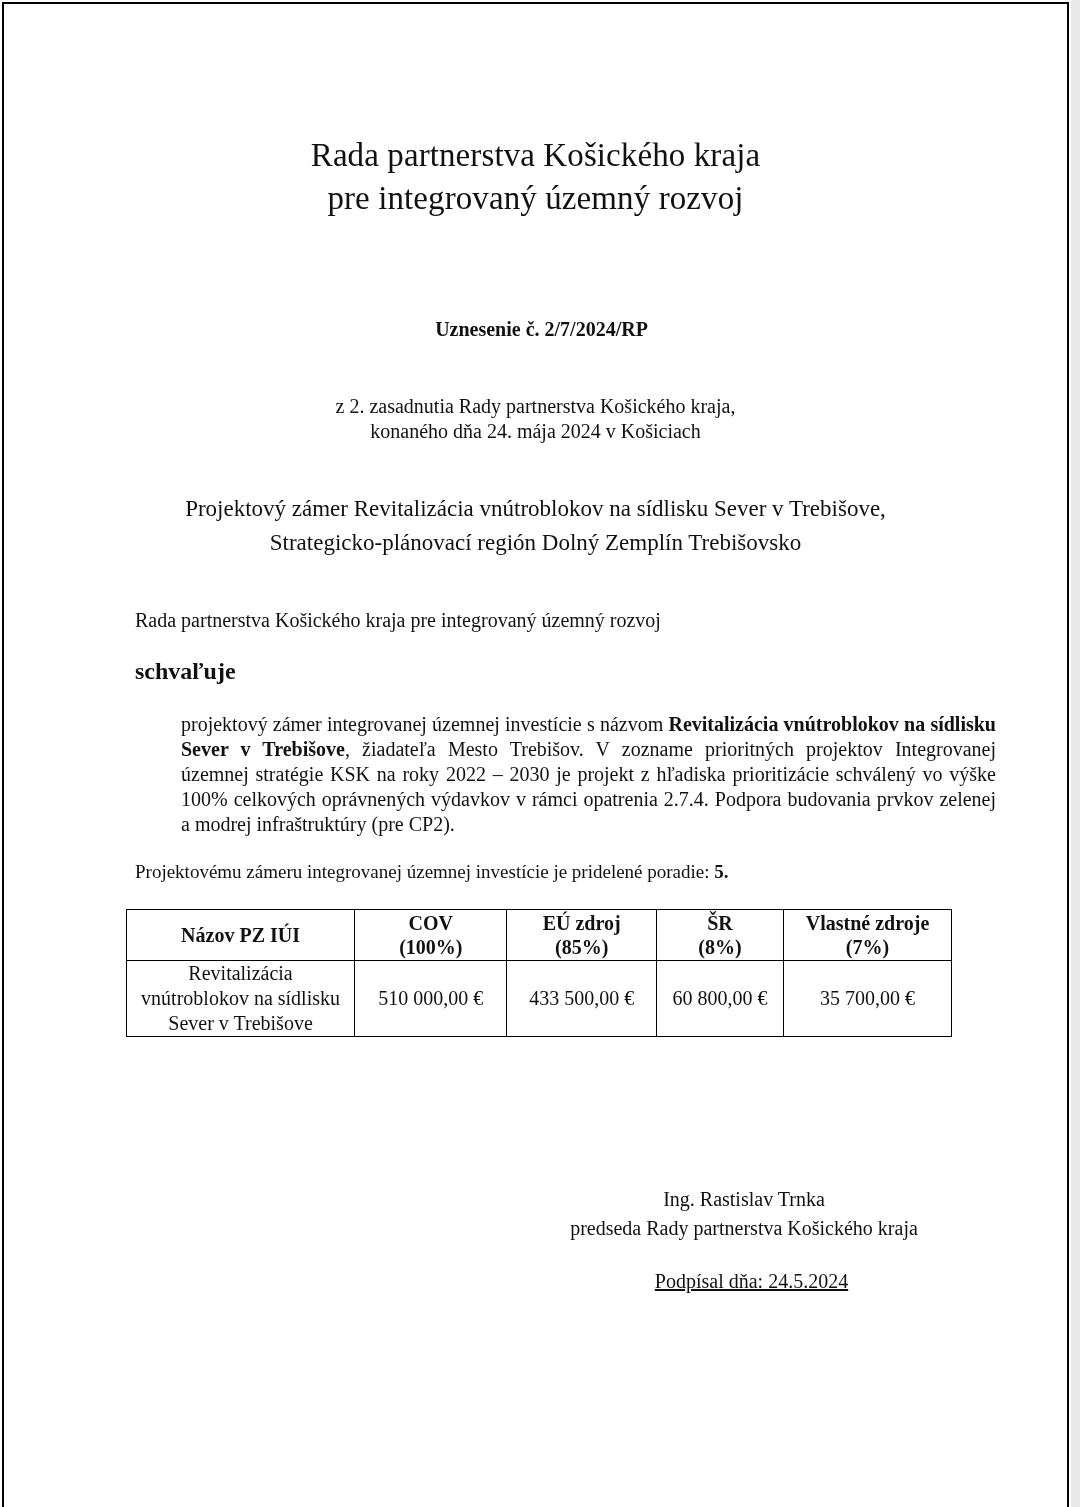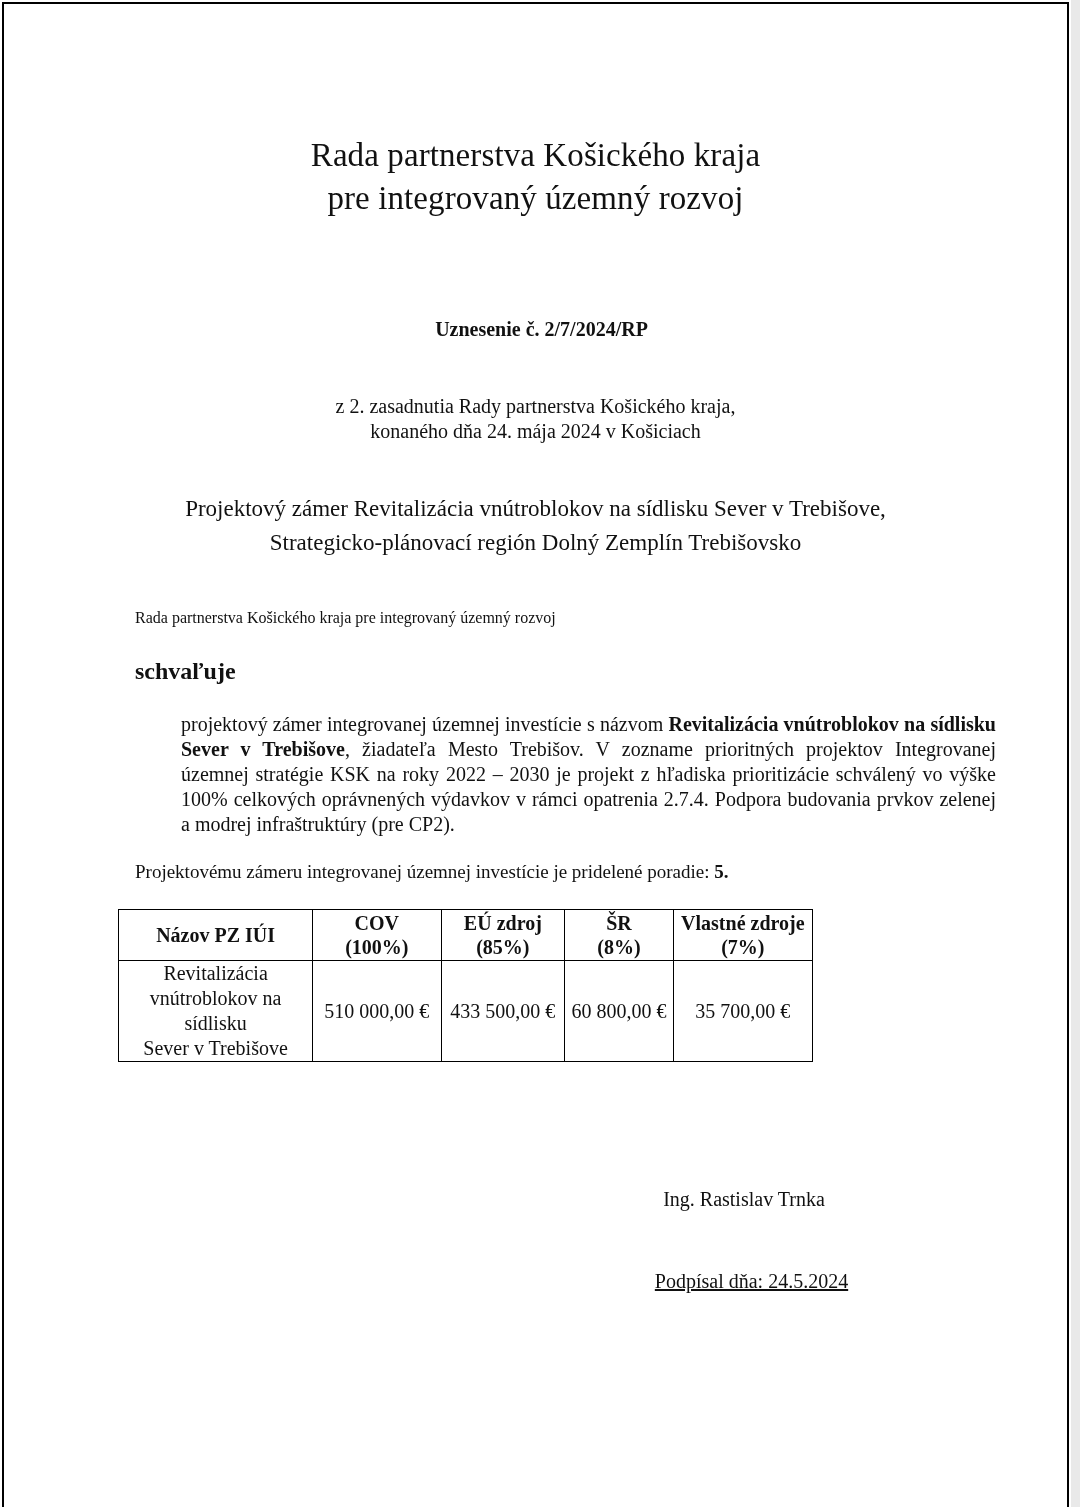--- a/index.html
+++ b/index.html
@@ -64,21 +64,21 @@
       left: 60px; right: 60px;
       top: 488px;
       font-size: 23px;
       font-weight: normal;
       line-height: 34px;
       text-align: center;
     }
     .intro-line {
       left: 131px;
       top: 605px;
-      font-size: 16px;
+      font-size: 20px;
     }
     .approves {
       left: 131px;
       top: 654px;
       font-size: 24px;
       font-weight: bold;
     }
     .body-para {
       left: 131px;
       width: 815px;
@@ -90,23 +90,23 @@
     }
     .rank-line {
       left: 131px;
       top: 857px;
       font-size: 19px;
     }
     .rank-line b { font-weight: bold; }
 
     table.funding {
       position: absolute;
-      left: 114px;
+      left: 122px;
       top: 905px;
-      width: 695px;
+      width: 826px;
       border-collapse: collapse;
       font-size: 20px;
     }
     table.funding th, table.funding td {
       border: 1.5px solid #000000;
       text-align: center;
       vertical-align: middle;
       padding: 0 6px;
     }
     table.funding th {
@@ -208,17 +208,18 @@
         <td>510 000,00 €</td>
         <td>433 500,00 €</td>
         <td>60 800,00 €</td>
         <td>35 700,00 €</td>
       </tr>
     </tbody>
   </table>
 
   <div class="abs signature">
     <div>Ing. Rastislav Trnka</div>
+    <div>predseda Rady partnerstva Košického kraja</div>
   </div>
 
   <div class="abs signed-date">Podpísal dňa: 24.5.2024</div>
 
 </div>
 
 </body></html>

